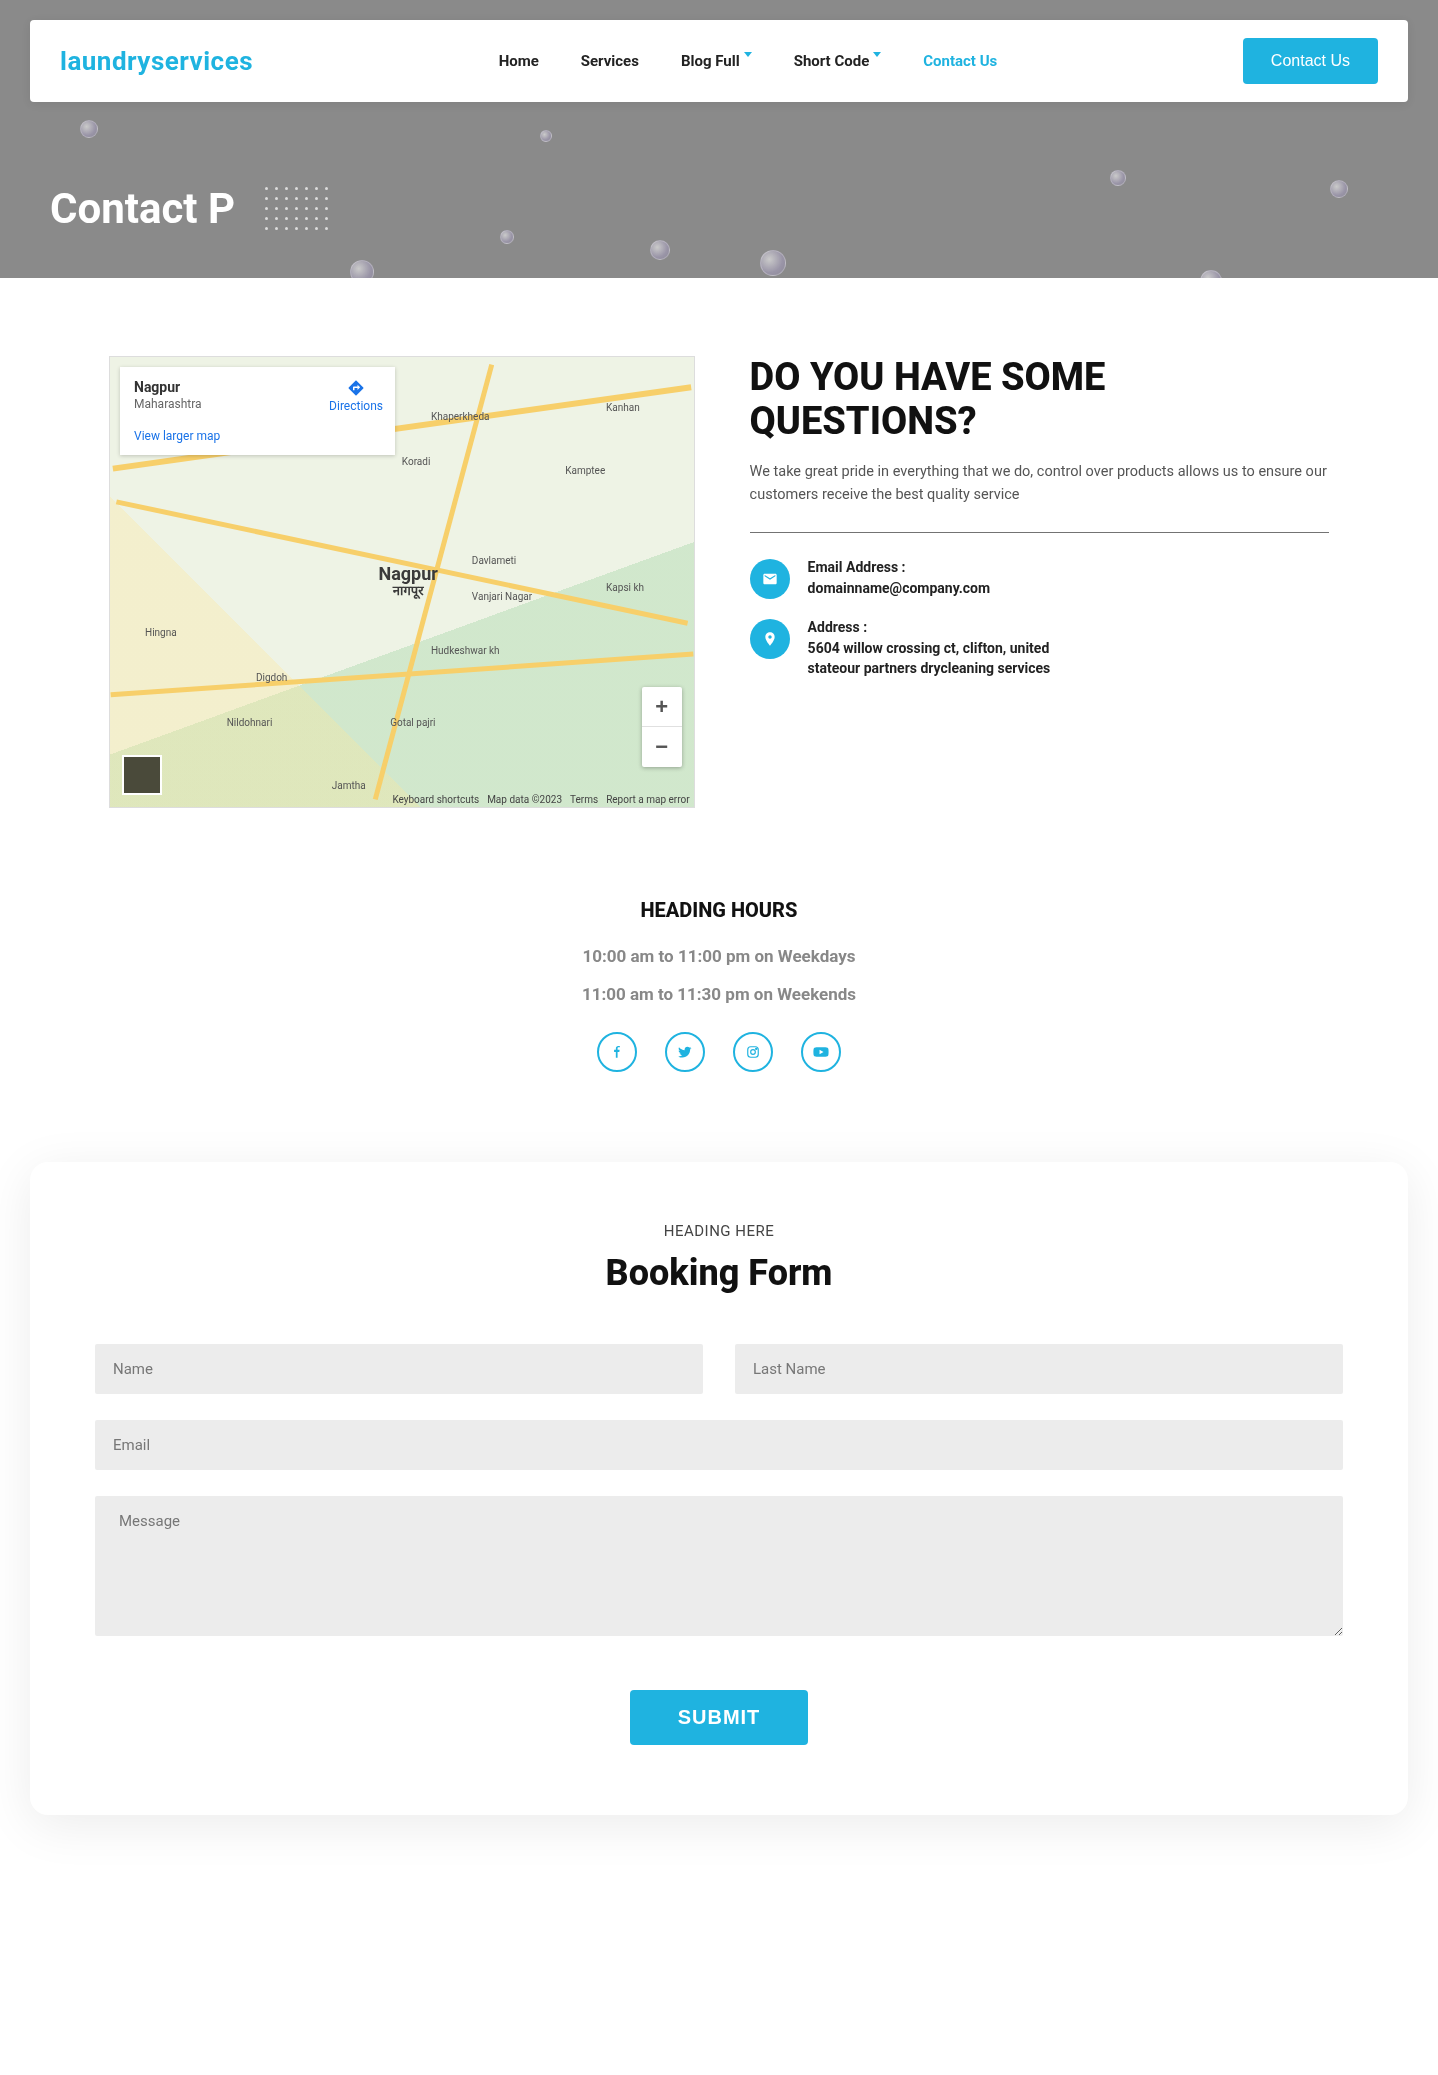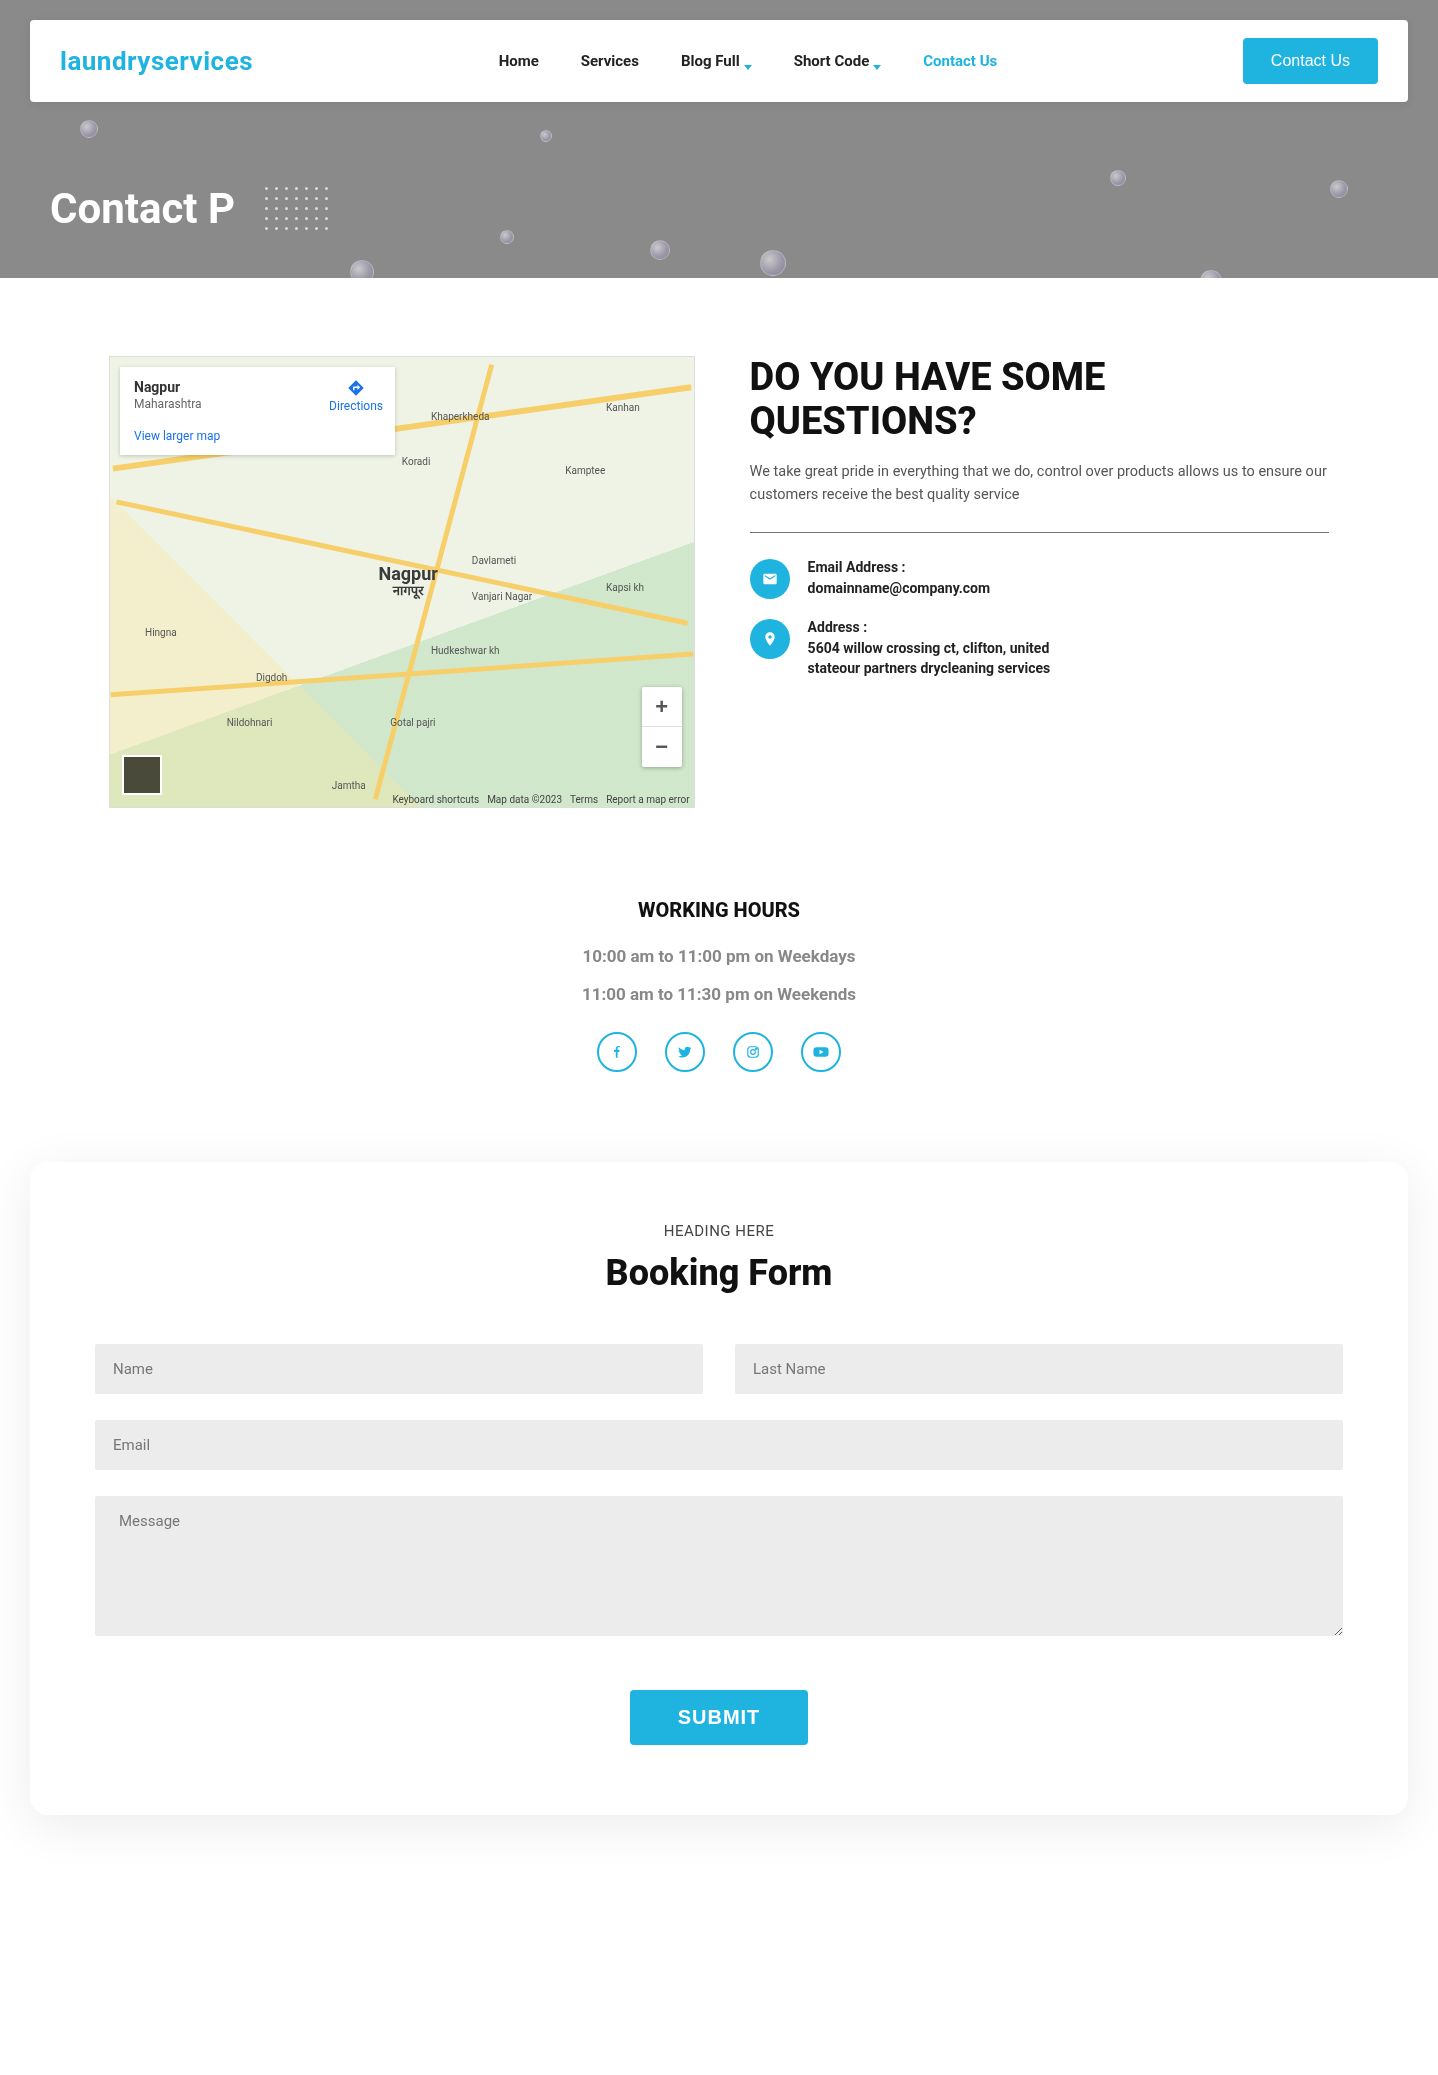--- a/index.html
+++ b/index.html
@@ -4,21 +4,21 @@
 <style>
 * { margin: 0; padding: 0; box-sizing: border-box; }
 body { font-family: -apple-system, BlinkMacSystemFont, "Segoe UI", Roboto, Arial, sans-serif; background: #fff; color: #333; }
 
 .hero { background: #8a8a8a; position: relative; height: 278px; overflow: hidden; }
 .bubble { position: absolute; border-radius: 50%; background: radial-gradient(circle at 35% 35%, rgba(255,255,255,0.55), rgba(200,180,255,0.25) 60%, rgba(160,140,220,0.15)); border: 1px solid rgba(255,255,255,0.25); }
 
 .navbar { background: #fff; margin: 20px 30px 0; border-radius: 4px; padding: 18px 30px; display: flex; align-items: center; justify-content: space-between; box-shadow: 0 2px 10px rgba(0,0,0,0.08); position: relative; z-index: 10; }
 .brand { color: #1fb3e0; font-weight: 700; font-size: 26px; letter-spacing: 0.5px; }
 .nav-links { display: flex; align-items: center; gap: 42px; }
-.nav-item { font-size: 15px; font-weight: 700; color: #222; cursor: pointer; display: flex; align-items: flex-end; gap: 4px; }
+.nav-item { font-size: 15px; font-weight: 700; color: #222; cursor: pointer; display: flex; align-items: flex-start; gap: 4px; }
 .nav-item.active { color: #1fb3e0; }
 .caret { width: 0; height: 0; border-left: 4px solid transparent; border-right: 4px solid transparent; border-top: 5px solid #1fb3e0; display: inline-block; }
 .cta-btn { background: #1fb3e0; color: #fff; padding: 14px 28px; border-radius: 4px; font-size: 16px; font-weight: 500; border: none; cursor: pointer; }
 
 .page-title-wrap { position: absolute; bottom: 45px; left: 50px; display: flex; align-items: center; gap: 30px; z-index: 5; }
 .page-title { color: #fff; font-size: 42px; font-weight: 700; }
 .dots { display: grid; grid-template-columns: repeat(7, 4px); grid-template-rows: repeat(5, 4px); gap: 6px; }
 .dots span { width: 3px; height: 3px; background: rgba(255,255,255,0.7); border-radius: 50%; }
 
 .container { max-width: 1280px; margin: 0 auto; padding: 0 30px; }
@@ -240,21 +240,21 @@
         </div>
         <div>
           <div class="info-label">Address :</div>
           <div class="info-value">5604 willow crossing ct, clifton, united stateour partners drycleaning services</div>
         </div>
       </div>
     </div>
   </div>
 
   <div class="hours-section">
-    <h3 class="hours-title">WORKING HOURS</h3>
+    <h3 class="hours-title">HEADING HOURS</h3>
     <div class="hours-line">10:00 am to 11:00 pm on Weekdays</div>
     <div class="hours-line">11:00 am to 11:30 pm on Weekends</div>
     <div class="social-row">
       <a class="social-btn">
         <svg width="14" height="14" viewBox="0 0 24 24" fill="currentColor">
             <path d="M13 10h3l.5-4H13V4c0-1 .3-2 2-2h2V0c-.3 0-1.5-.1-2.8-.1C11.5-.1 10 1.7 10 4.7V6H7v4h3v10h3V10z" transform="translate(0 2)"></path>
           </svg>
       </a>
       <a class="social-btn">
         <svg width="14" height="14" viewBox="0 0 24 24" fill="currentColor">

